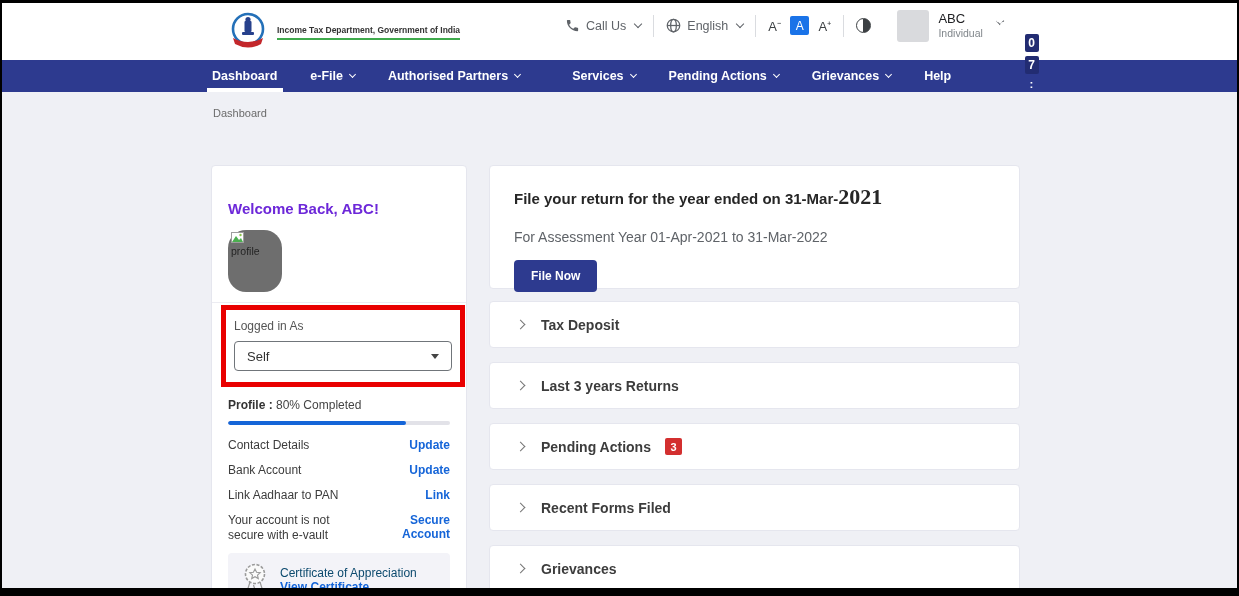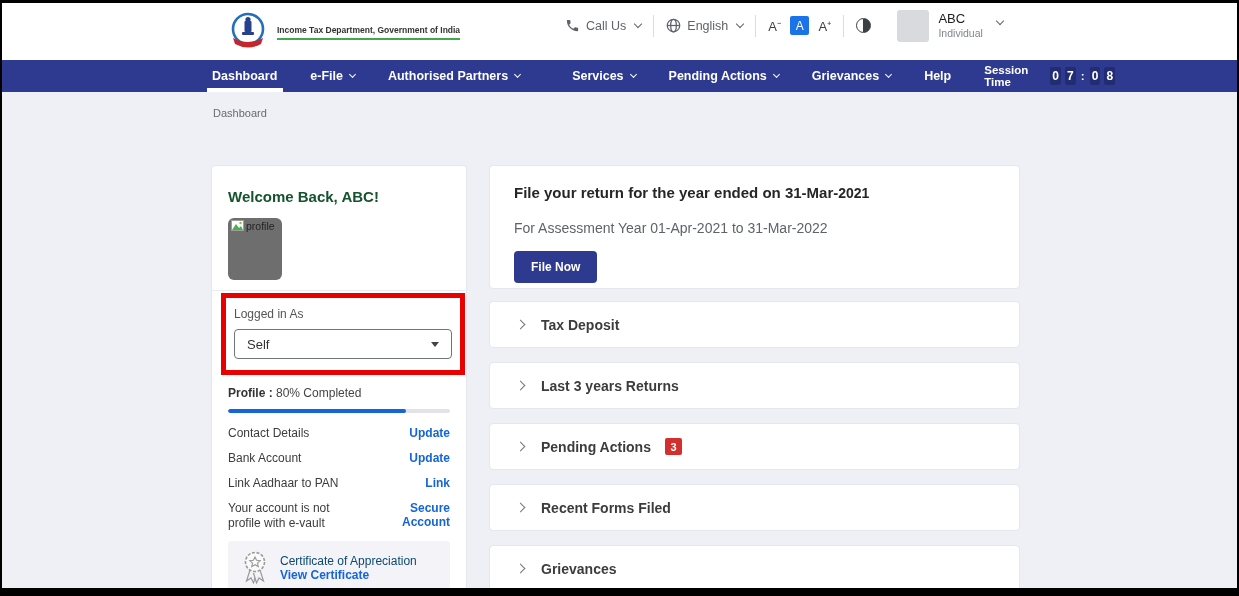--- a/index.html
+++ b/index.html
@@ -30,36 +30,36 @@
   .user-name { font-size:13px; color:#202124; }
   .user-role { font-size:10.5px; color:#80868b; }
   .user-chev { margin-left:14px; margin-top:-10px; }
 
   
   .nav { position:absolute; top:57px; left:0; width:100%; height:32px; background:#2d3a8f; display:flex; align-items:center; padding-left:210px; color:#fff; }
   .nav-item { position:relative; height:32px; display:flex; align-items:center; gap:7px; font-size:12.5px; font-weight:bold; margin-right:33px; cursor:pointer; white-space:nowrap; }
   .nav-item.sp { margin-right:52px; }
   .active-bar { position:absolute; bottom:0; left:-5px; right:-6px; height:4px; background:#fff; }
   .nav-chev { width:5px; height:5px; border-right:1.5px solid #fff; border-bottom:1.5px solid #fff; transform:rotate(45deg); margin-top:-3px; }
-  .session { margin-left:auto; margin-right:166px; display:flex; align-items:center; gap:4px; font-size:11.5px; font-weight:bold; }
+  .session { margin-left:auto; margin-right:166px; display:flex; align-items:center; gap:4px; font-size:11.5px; font-weight:bold;flex-direction:column; }
   .session-label { margin-right:5px; }
   .digit { width:14px; height:18px; background:#222c72; border-radius:2px; display:flex; align-items:center; justify-content:center; font-size:12px; font-weight:bold; }
   .colon { font-weight:bold; margin:0 1px; }
 
   
   .content { position:absolute; top:89px; left:0; right:0; bottom:0; background:#eff0f5; }
   .breadcrumb { position:absolute; top:15px; left:211px; font-size:11px; color:#6b6b6b; }
   .card { background:#fff; border:1px solid #e5e6ee; border-radius:4px; }
 
   
   .left-col { position:absolute; left:209px; top:73px; width:256px; }
   .profile-card { padding:14px 16px 12px; min-height:400px; }
-  .welcome { font-size:15px; font-weight:bold; color:#14532d; margin:8px 0 13px; }
+  .welcome { font-size:15px; font-weight:bold; color:#6d28d9; margin:20px 0 13px; }
   .profile-row { display:flex; gap:12px; margin-bottom:10px; }
-  .pimg { width:54px; height:62px; background:#6e6e6e; border-radius:6px; padding:2px 3px; color:#242424; font-size:10.5px; display:flex; align-items:flex-start; gap:2px; }
+  .pimg { width:54px; height:62px; background:#6e6e6e; border-radius:18px; padding:2px 3px; color:#242424; font-size:10.5px; display:flex; align-items:flex-start; gap:2px;flex-direction:column; }
   .pinfo { font-size:12.5px; color:#555; line-height:21px; padding-top:1px; }
   .pan { font-weight:bold; color:#4a4a4a; font-size:13px; }
   .divider { border-top:1px solid #ececf2; margin:8px -16px 0; }
   .loggedin-wrap { border:5px solid #e90000; margin:2px -15px 0 -7px; padding:9px 8px 11px; }
   .li-label { font-size:12px; color:#555; margin-bottom:8px; }
   .select { height:30px; border:1px solid #70757a; border-radius:4px; background:#fff; display:flex; align-items:center; justify-content:space-between; padding:0 12px; font-size:13px; color:#333; cursor:pointer; }
   .sel-caret { width:0; height:0; border-left:4px solid transparent; border-right:4px solid transparent; border-top:5px solid #444; }
   .completion { margin-top:11px; font-size:12px; color:#444; }
   .completion b { color:#333; }
   .progress { height:4px; background:#e2e2e8; border-radius:2px; margin-top:9px; overflow:hidden; }
@@ -69,21 +69,21 @@
   .plink-label { max-width:132px; line-height:15px; }
   .plink-action { color:#1565d8; font-weight:bold; font-size:12px; cursor:pointer; text-align:right; }
   .cert { background:#f3f3f8; border-radius:4px; padding:8px 12px; display:flex; gap:10px; align-items:center; margin-top:4px; }
   .cert-title { font-size:12px; color:#0c4a6e; }
   .cert-link { font-size:12px; font-weight:bold; color:#1565d8; cursor:pointer; }
 
   
   .right-col { position:absolute; left:487px; top:73px; width:531px; }
   .file-card { padding:18px 24px; height:124px; }
   .file-title { font-size:15px; font-weight:bold; color:#262626; }
-  .file-year { font-size:14px; }
+  .file-year { font-size:22px;font-family:Liberation Serif, serif; }
   .file-sub { font-size:14px; color:#5f6368; margin-top:19px; }
   .file-btn { margin-top:15px; background:#2d3a8f; color:#fff; font-weight:bold; font-size:12px; padding:9px 17px; border:none; border-radius:4px; cursor:pointer; font-family:"Liberation Sans", sans-serif; }
   .acc { height:47px; margin-top:14px; display:flex; align-items:center; padding:0 27px; gap:17px; cursor:pointer; }
   .acc.first { margin-top:12px; }
   .acc-chev { width:7px; height:7px; border-top:1.5px solid #757575; border-right:1.5px solid #757575; transform:rotate(45deg); flex:none; }
   .acc-label { font-size:14px; font-weight:bold; color:#3c3c3c; }
   .badge { background:#d32f2f; color:#fff; font-size:11px; font-weight:bold; width:17px; height:17px; display:flex; align-items:center; justify-content:center; border-radius:2px; margin-left:-3px; }
 </style>
 </head>
 <body>
@@ -221,21 +221,21 @@
             </div>
             <div class="plink-row">
               <span class="plink-label">Bank Account</span>
               <span class="plink-action">Update</span>
             </div>
             <div class="plink-row">
               <span class="plink-label">Link Aadhaar to PAN</span>
               <span class="plink-action">Link</span>
             </div>
             <div class="plink-row">
-              <span class="plink-label">Your account is not profile with e-vault</span>
+              <span class="plink-label">Your account is not secure with e-vault</span>
               <span class="plink-action">Secure Account</span>
             </div>
           </div>
 
           <div class="cert">
             <svg width="30" height="37" viewBox="0 0 30 37">
               <path d="M10 21 L6.5 32 L11 29 L13.5 34 L16.5 24" fill="#f3f3f8" stroke="#9a9a9a" stroke-width="1.2"></path>
               <path d="M20 21 L23.5 32 L19 29 L16.5 34 L13.5 24" fill="#f3f3f8" stroke="#9a9a9a" stroke-width="1.2"></path>
               <circle cx="15" cy="13" r="9.5" fill="#fafafa" stroke="#9a9a9a" stroke-width="1.6" stroke-dasharray="3 1.6"></circle>
               <path d="M15 8l1.6 3.3 3.6.4-2.7 2.4.8 3.5-3.3-1.9-3.3 1.9.8-3.5-2.7-2.4 3.6-.4z" fill="none" stroke="#9a9a9a" stroke-width="1.1"></path>

